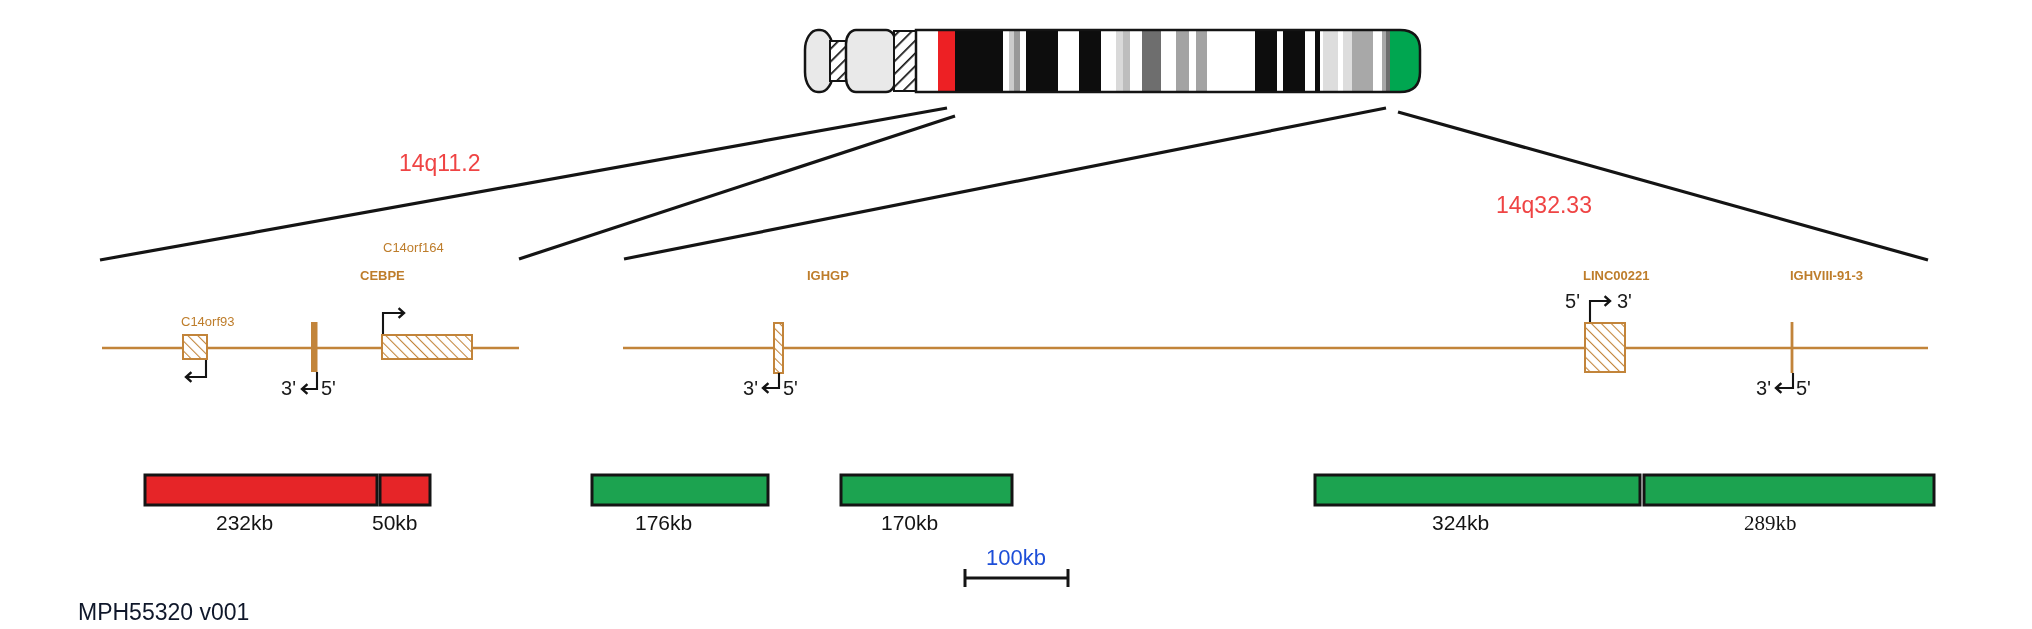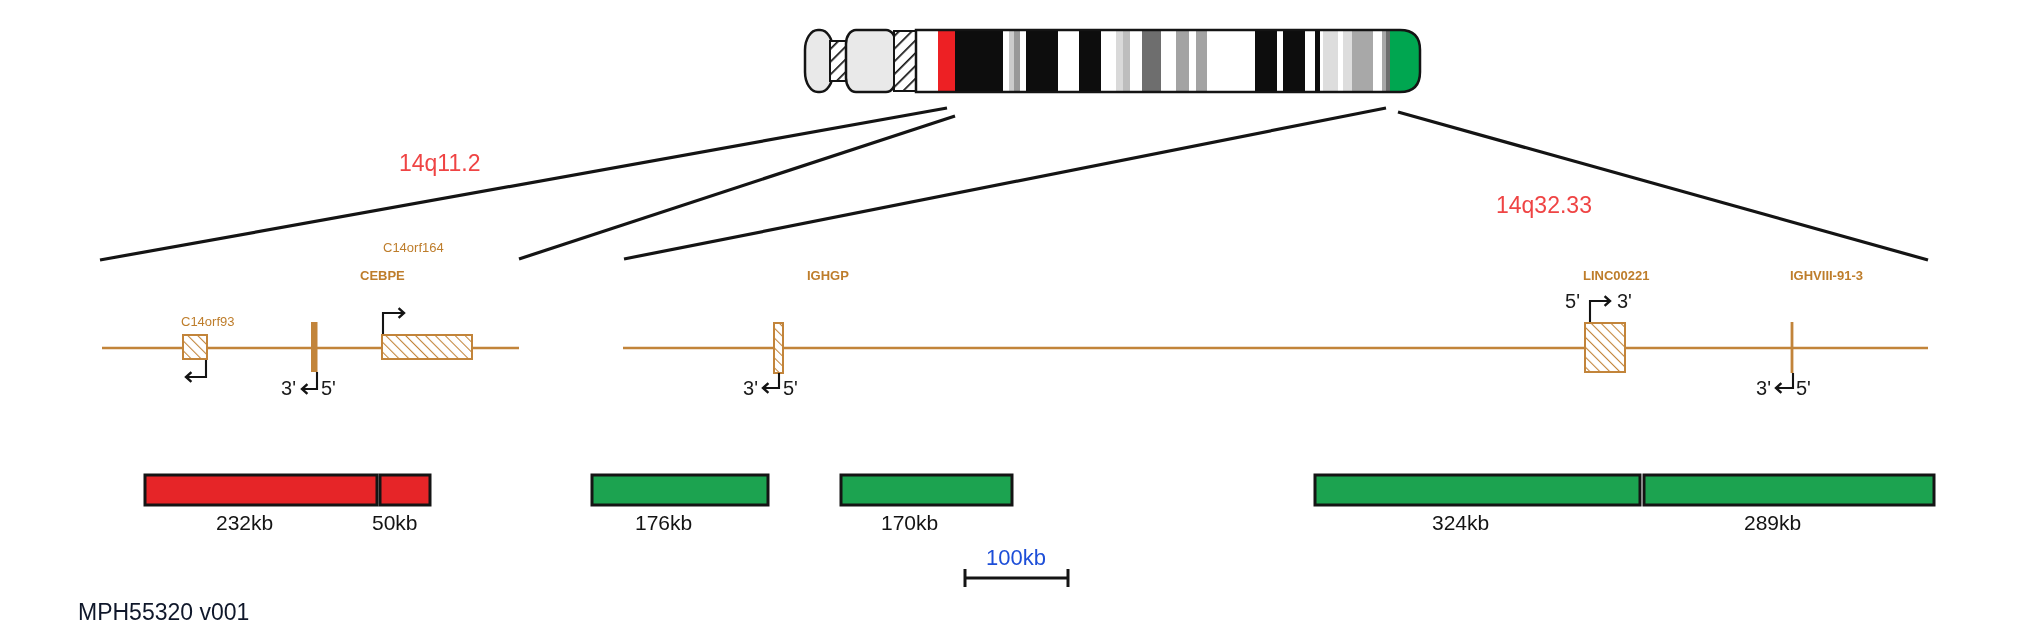--- a/index.html
+++ b/index.html
@@ -143,18 +143,18 @@
   <div class="lbl strand-lbl" style="left:1556px;top:290px;width:24px;text-align:right;">5'</div>
   <div class="lbl strand-lbl" style="left:1617px;top:290px;">3'</div>
   <div class="lbl strand-lbl" style="left:1747px;top:377px;width:24px;text-align:right;">3'</div>
   <div class="lbl strand-lbl" style="left:1796px;top:377px;">5'</div>
 
   <div class="lbl kb-lbl" style="left:216px;top:511px;">232kb</div>
   <div class="lbl kb-lbl" style="left:372px;top:511px;">50kb</div>
   <div class="lbl kb-lbl" style="left:635px;top:511px;">176kb</div>
   <div class="lbl kb-lbl" style="left:881px;top:511px;">170kb</div>
   <div class="lbl kb-lbl" style="left:1432px;top:511px;">324kb</div>
-  <div class="lbl kb-lbl" style="left:1744px;top:511px;">289kb</div>
+  <div class="lbl kb-lbl" style="left:1744px;top:511px;font-family:Liberation Serif, serif;">289kb</div>
 
   <div class="lbl scale-lbl" style="left:961px;top:545px;">100kb</div>
 
   <div class="lbl footer-lbl" style="left:78px;top:599px;">MPH55320 v001</div>
 </div>
 
 </body></html>

